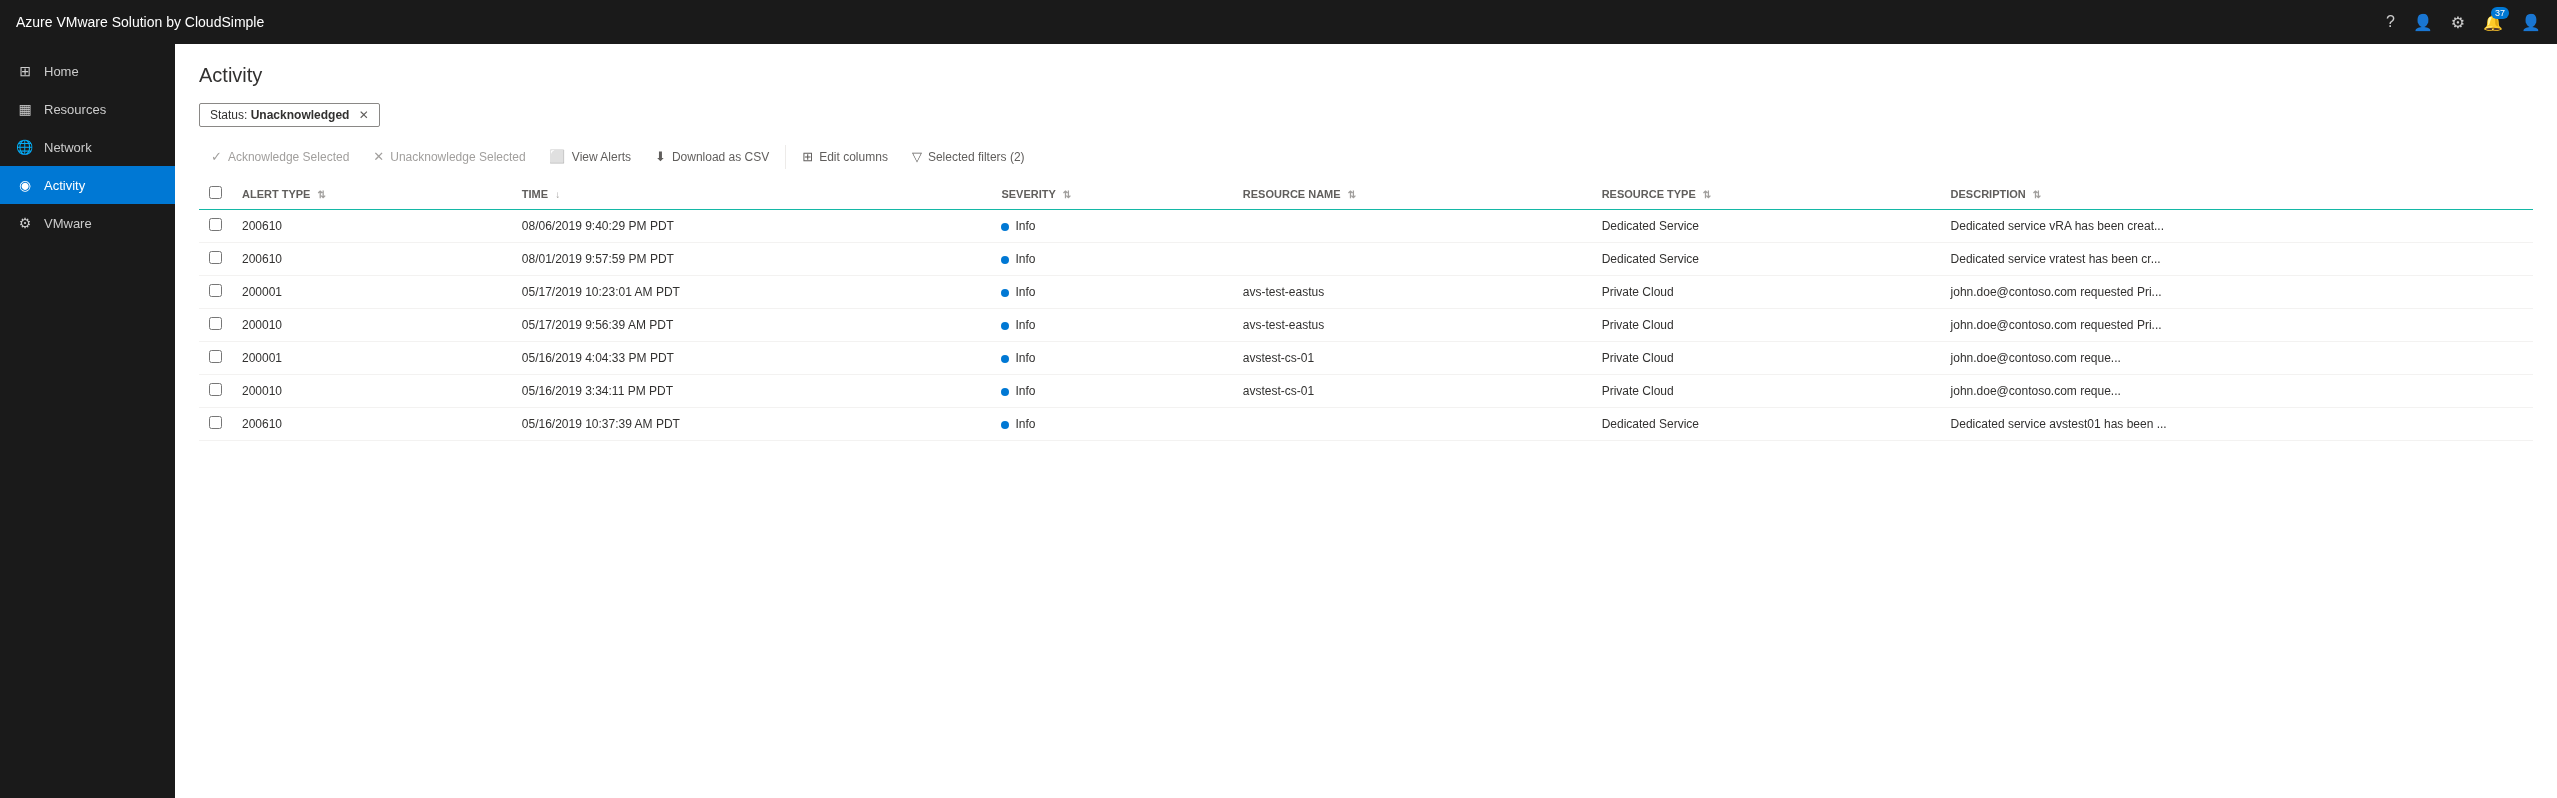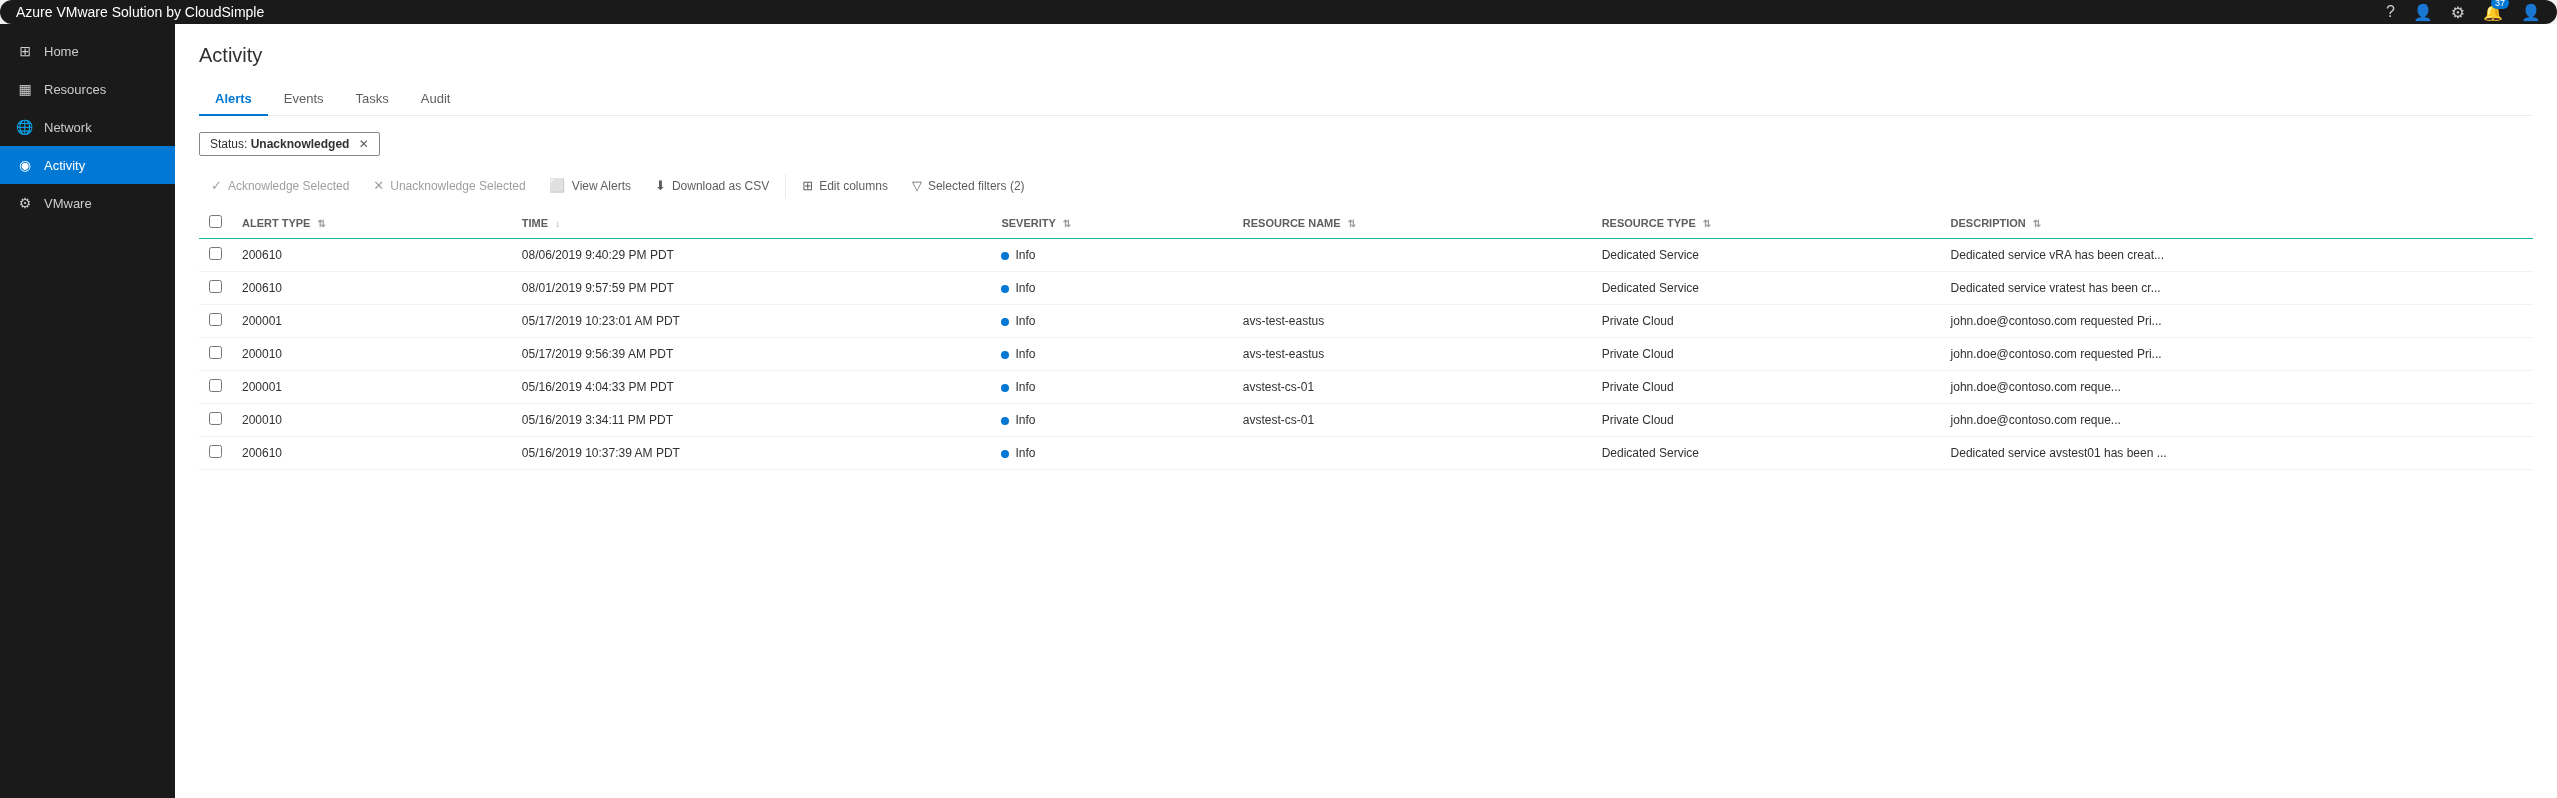--- a/index.html
+++ b/index.html
@@ -2,27 +2,26 @@
 <html><head>
   <meta charset="utf-8">
   <style>
     * { box-sizing: border-box; margin: 0; padding: 0; }
     body { font-family: 'Segoe UI', Arial, sans-serif; font-size: 13px; background: #f3f2f1; display: flex; flex-direction: column; height: 100vh; overflow: hidden; }
 
     
     .topbar {
       background: #1a1a1a;
       color: #fff;
-      height: 24px;
+      height: 44px;
       display: flex;
       align-items: center;
       padding: 0 16px;
       justify-content: space-between;
       flex-shrink: 0;
-      border-radius: 14px;
     }
     .topbar-title {
       font-size: 14px;
       color: #fff;
       font-weight: 400;
     }
     .topbar-icons {
       display: flex;
       align-items: center;
       gap: 18px;
@@ -243,26 +242,20 @@
     </div>
     <div class="sidebar-item">
       <span class="sidebar-icon">⚙</span>
       <span>VMware</span>
     </div>
   </nav>
 
   <main class="content">
     <h1 class="page-title">Activity</h1>
 
-    <div class="tabs">
-      <div class="tab active">Alerts</div>
-      <div class="tab">Events</div>
-      <div class="tab">Tasks</div>
-      <div class="tab">Audit</div>
-    </div>
 
     <div class="filter-bar">
       <div class="status-badge">
         <span>Status:</span>
         <strong>Unacknowledged</strong>
         <span style="margin-left:6px; color:#605e5c;">✕</span>
       </div>
     </div>
 
     <div class="toolbar">

